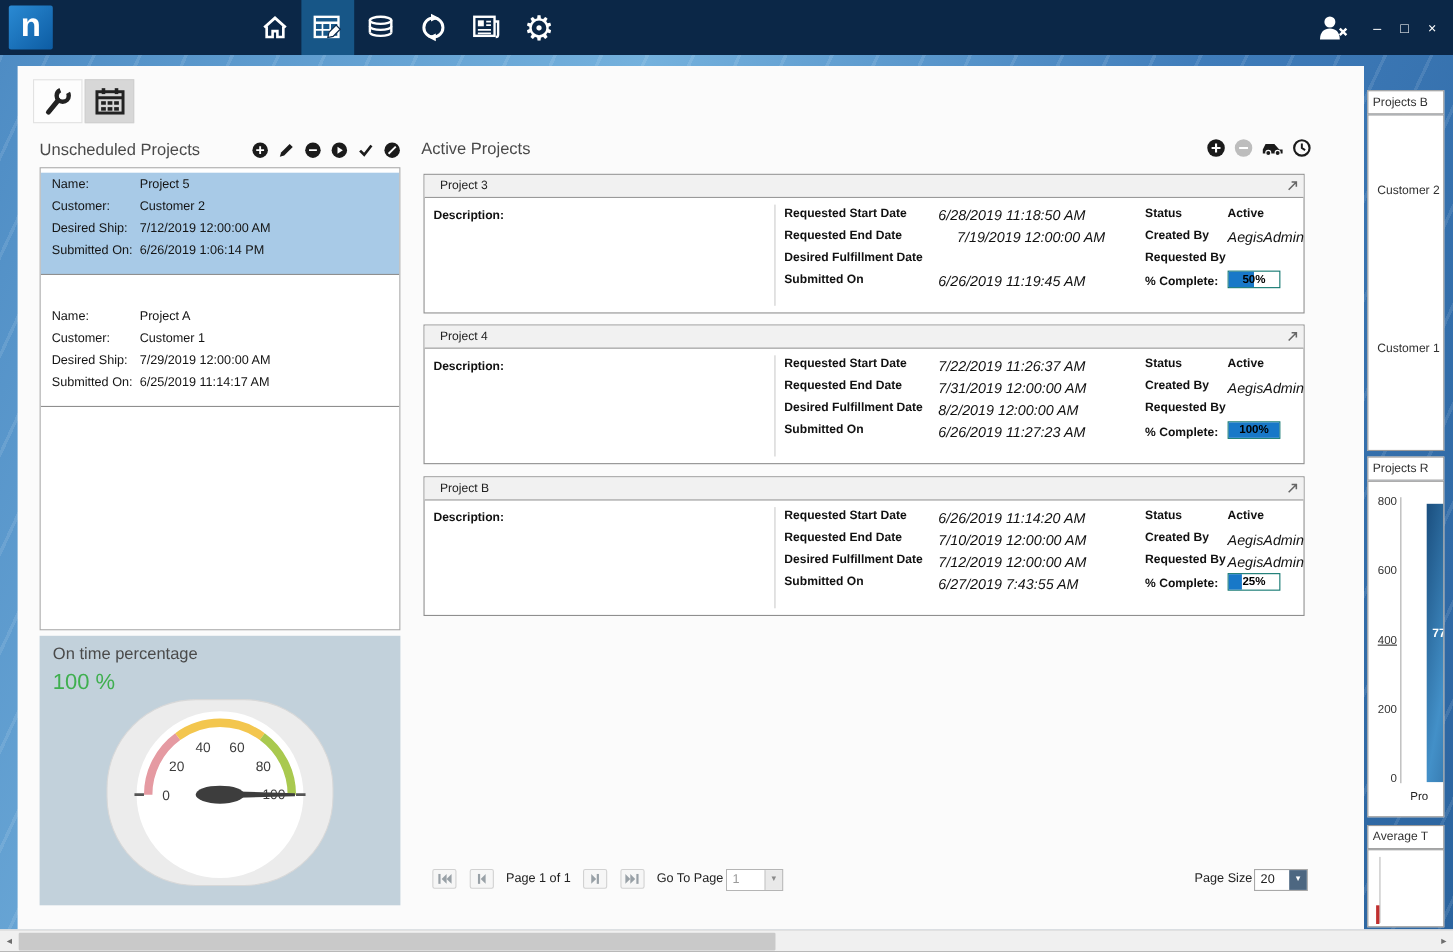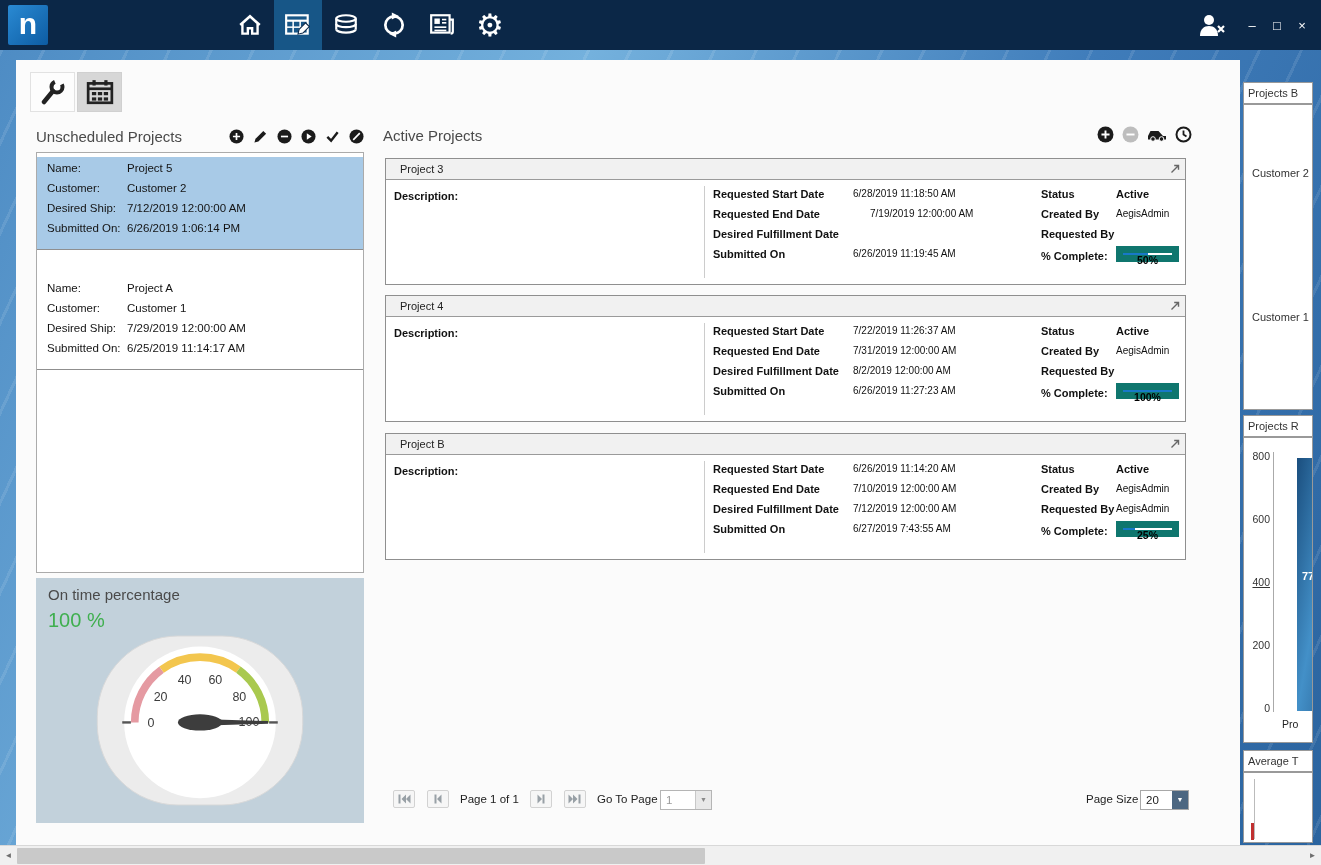--- a/index.html
+++ b/index.html
@@ -58,23 +58,23 @@
   .gauge{display:block;margin:2px auto 0;}
   .gauge text{font-size:13px;fill:#3c3c3c;text-anchor:middle;font-family:"Liberation Sans",sans-serif;}
 
   
   .card{position:absolute;left:369px;width:801px;height:127px;border:1px solid #8f8f8f;background:#fff;}
   .card-hd{height:21px;background:#f1f1f1;border-bottom:1px solid #9a9a9a;position:relative;}
   .card-title{position:absolute;left:14px;top:4px;font-size:11px;color:#222;}
   .expand{position:absolute;right:4px;top:4px;width:12px;height:12px;cursor:pointer;}
   .card-bd{position:relative;height:104px;}
   .flbl{position:absolute;font-size:11px;font-weight:bold;color:#111;white-space:nowrap;}
-  .fval{position:absolute;font-size:10px;color:#111;white-space:nowrap;}
+  .fval{position:absolute;font-size:13px;color:#111;white-space:nowrap;font-style:italic;}
   .vdiv{position:absolute;left:318px;top:6px;height:92px;width:1px;background:#ccc;}
-  .pbar{position:absolute;width:63px;height:16px;border:7px solid #0f766e;background:#fff;}
+  .pbar{position:absolute;width:48px;height:16px;border:1px solid #0f766e;background:#fff;}
   .pfill{position:absolute;left:0;top:0;bottom:0;background:#1878c8;}
   .ptext{position:absolute;left:0;top:0;width:100%;text-align:center;font-size:10.5px;font-weight:bold;line-height:14px;color:#000;}
 
   
   .pager{position:absolute;left:0;top:730px;width:1224px;height:22px;}
   .pgbtn{position:absolute;width:22px;height:18px;background:#f6f6f6;border:1px solid #d2d2d2;border-radius:2px;display:flex;align-items:center;justify-content:center;cursor:pointer;}
   .pgbtn svg{width:16px;height:16px;}
   .pgbtn svg path,.pgbtn svg rect{fill:#98a0a6;}
   .pgtext{position:absolute;font-size:11.5px;color:#222;top:3px;white-space:nowrap;}
   .goto-box{position:absolute;left:644px;top:0;width:52px;height:20px;border:1px solid #b5b5b5;background:#fff;}

